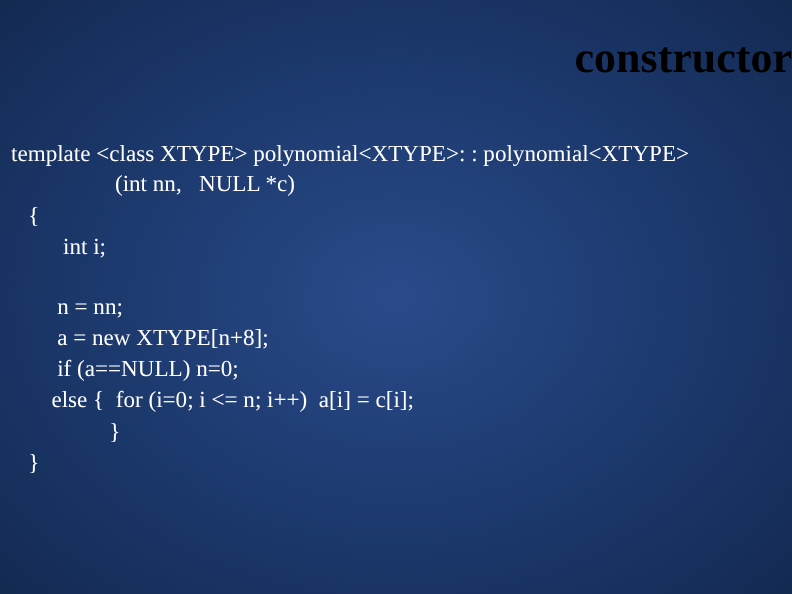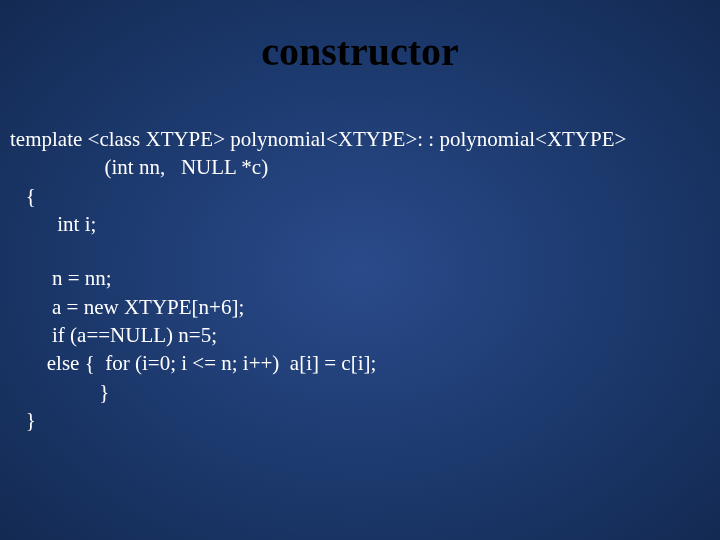--- a/index.html
+++ b/index.html
@@ -9,21 +9,21 @@
     height: 540px;
     overflow: hidden;
   }
   body {
     background: radial-gradient(ellipse 900px 700px at 50% 50%, #2a4a8a 0%, #1a3668 35%, #102448 65%, #0a1830 100%);
     font-family: "Times New Roman", Times, serif;
     color: #ffffff;
     position: relative;
   }
   .title {
-    text-align: center;
+    text-align: right;
     font-size: 40px;
     font-weight: bold;
     color: #000000;
     padding-top: 28px;
     padding-bottom: 10px;
   }
   .content {
     padding-left: 10px;
     padding-top: 40px;
     font-size: 21px;
@@ -37,17 +37,17 @@
 </head>
 <body>
 
 <div class="title">constructor</div>
 
 <div class="content"><span>template &lt;class XTYPE&gt; polynomial&lt;XTYPE&gt;: : polynomial&lt;XTYPE&gt;</span>
 <span>                  (int nn,   NULL *c)</span>
 <span>   {</span>
 <span>         int i;</span>
 <div class="block2"><span>        n = nn;</span>
-<span>        a = new XTYPE[n+6];</span>
-<span>        if (a==NULL) n=5;</span>
+<span>        a = new XTYPE[n+8];</span>
+<span>        if (a==NULL) n=0;</span>
 <span>       else {  for (i=0; i &lt;= n; i++)  a[i] = c[i];</span>
 <span>                 }</span>
 <span>   }</span></div></div>
 
 </body></html>

